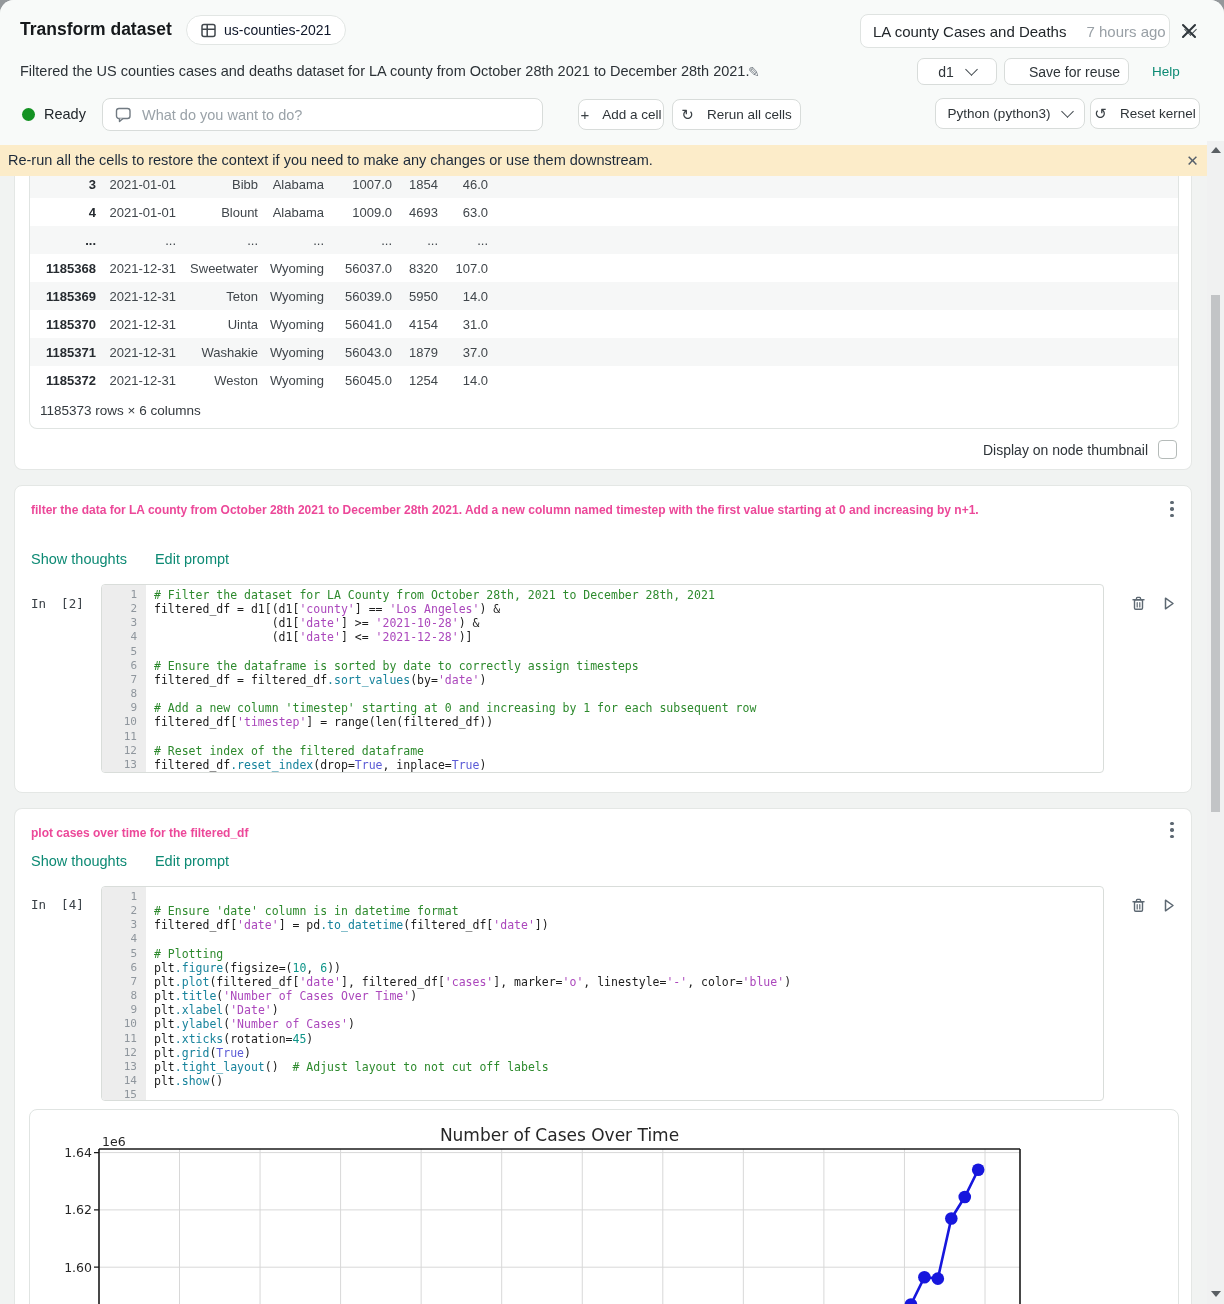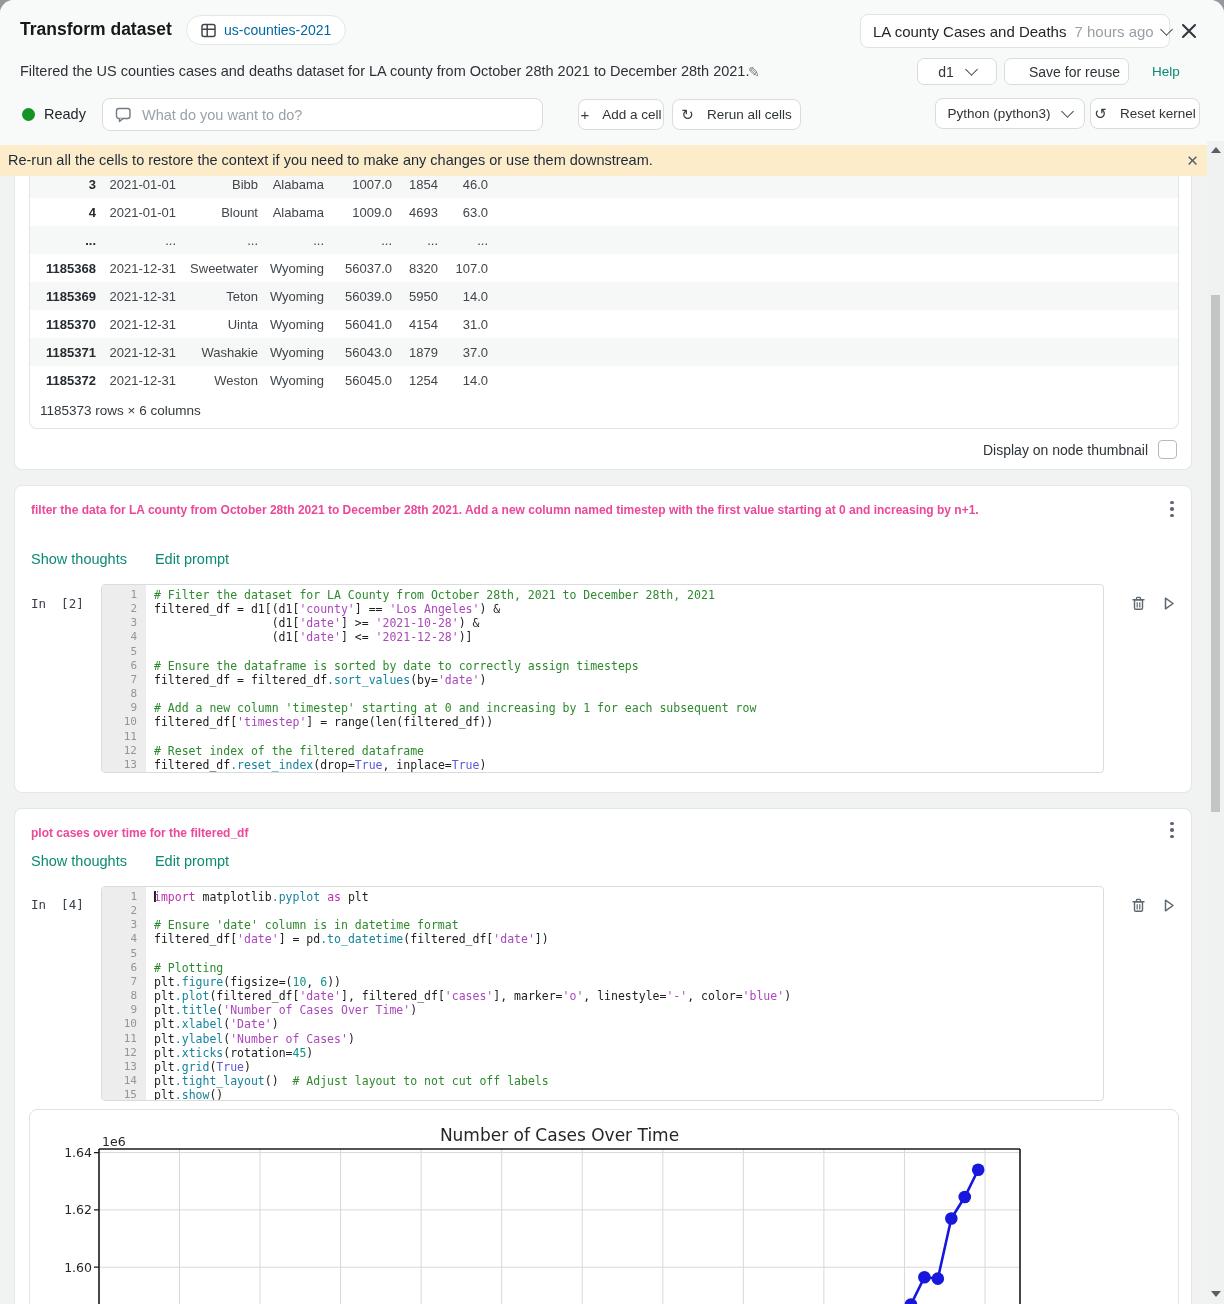--- a/index.html
+++ b/index.html
@@ -6,26 +6,26 @@
   body { background:#94989b; font-family:"Liberation Sans", sans-serif; }
   .screen { position:relative; width:1224px; height:1304px; background:#f1f3f2;
             border-radius:14px 14px 0 0; overflow:hidden; }
   .abs { position:absolute; }
 
   
   .hdr { position:absolute; top:0; left:0; width:1224px; height:145px; background:#f8faf9; }
   .h-title { left:20px; top:19px; font-size:17.5px; font-weight:700; color:#15181b; }
   .h-badge { left:186px; top:15px; height:30px; border-radius:16px; background:#fff;
              border:1px solid #e2e6e4; display:flex; align-items:center; gap:8px;
-             padding:0 14px; font-size:14px; color:#0369a1; }
+             padding:0 14px; font-size:14px; color:#0f172a; }
   .h-desc { left:20px; top:63px; font-size:14.5px; color:#2c3237; }
   .pencil { font-size:14px; color:#707880; }
   .h-version { left:860px; top:14px; width:310px; height:32px; background:#fff;
                border:1px solid #dfe3e1; border-radius:8px; display:flex; align-items:center;
-               padding:16px 12px; gap:8px; cursor:pointer; }
+               padding:16px 12px; gap:20px; cursor:pointer; }
   .h-version .vlabel { font-size:15px; color:#22272b; flex:1; white-space:nowrap; }
   .h-version .vtime { font-size:15px; color:#99a0a6; white-space:nowrap; }
   .chev { width:9px; height:9px; border-right:1.8px solid #3f464c; border-bottom:1.8px solid #3f464c;
           transform:rotate(45deg); margin-top:-4px; flex:none; }
   .h-close { left:1180px; top:22px; width:18px; height:18px; cursor:pointer; }
   .btn { background:#fff; border:1px solid #d8dcda; border-radius:8px; color:#2e3438;
          display:flex; align-items:center; justify-content:center; gap:13px; cursor:pointer; }
   .h-d1 { left:917px; top:58px; width:80px; height:27px; font-size:14px; border-radius:7px; }
   .h-save { left:1004px; top:58px; width:125px; height:27px; font-size:14px; border-radius:7px;padding-left:16px; }
   .h-help { left:1152px; top:64px; font-size:13.5px; color:#0d8a74; cursor:pointer; }
@@ -356,21 +356,20 @@
           <div>8</div>
           <div>9</div>
           <div>10</div>
           <div>11</div>
           <div>12</div>
           <div>13</div>
           <div>14</div>
           <div>15</div>
         </div>
       <div class="codelines">
-          <div class="cl"><span class="caret"></span><span class="tok-k">import</span><span> matplotlib</span><span class="tok-a">.pyplot</span><span> </span><span class="tok-k">as</span><span> plt</span></div>
           <div class="cl">&nbsp;</div>
           <div class="cl"><span class="tok-c"># Ensure 'date' column is in datetime format</span></div>
           <div class="cl"><span>filtered_df[</span><span class="tok-s">'date'</span><span>] = pd</span><span class="tok-a">.to_datetime</span><span>(filtered_df[</span><span class="tok-s">'date'</span><span>])</span></div>
           <div class="cl">&nbsp;</div>
           <div class="cl"><span class="tok-c"># Plotting</span></div>
           <div class="cl"><span>plt</span><span class="tok-a">.figure</span><span>(figsize=(</span><span class="tok-n">10</span><span>, </span><span class="tok-n">6</span><span>))</span></div>
           <div class="cl"><span>plt</span><span class="tok-a">.plot</span><span>(filtered_df[</span><span class="tok-s">'date'</span><span>], filtered_df[</span><span class="tok-s">'cases'</span><span>], marker=</span><span class="tok-s">'o'</span><span>, linestyle=</span><span class="tok-s">'-'</span><span>, color=</span><span class="tok-s">'blue'</span><span>)</span></div>
           <div class="cl"><span>plt</span><span class="tok-a">.title</span><span>(</span><span class="tok-s">'Number of Cases Over Time'</span><span>)</span></div>
           <div class="cl"><span>plt</span><span class="tok-a">.xlabel</span><span>(</span><span class="tok-s">'Date'</span><span>)</span></div>
           <div class="cl"><span>plt</span><span class="tok-a">.ylabel</span><span>(</span><span class="tok-s">'Number of Cases'</span><span>)</span></div>

